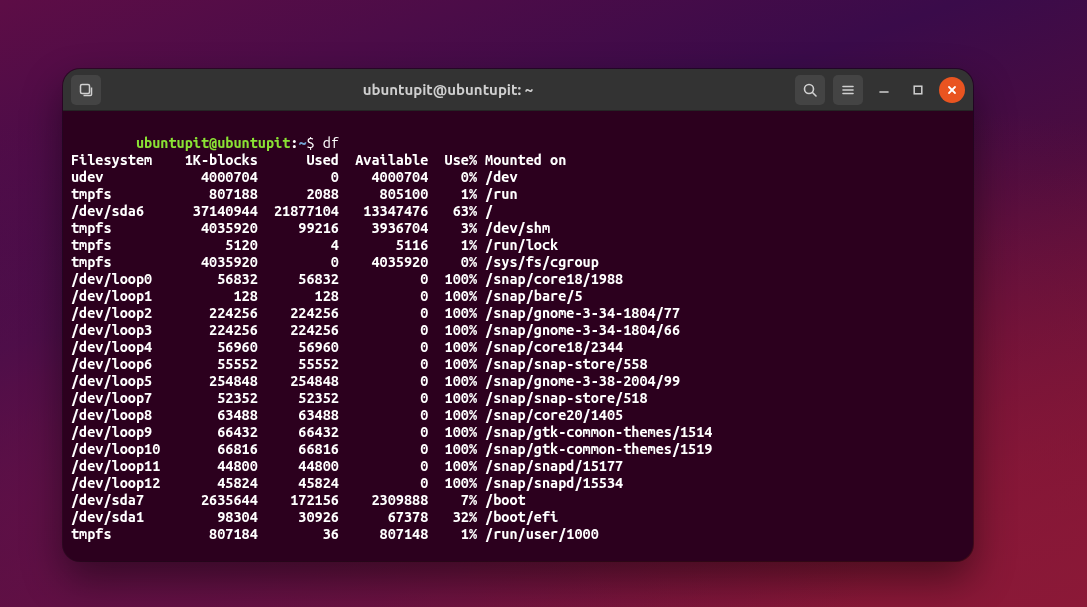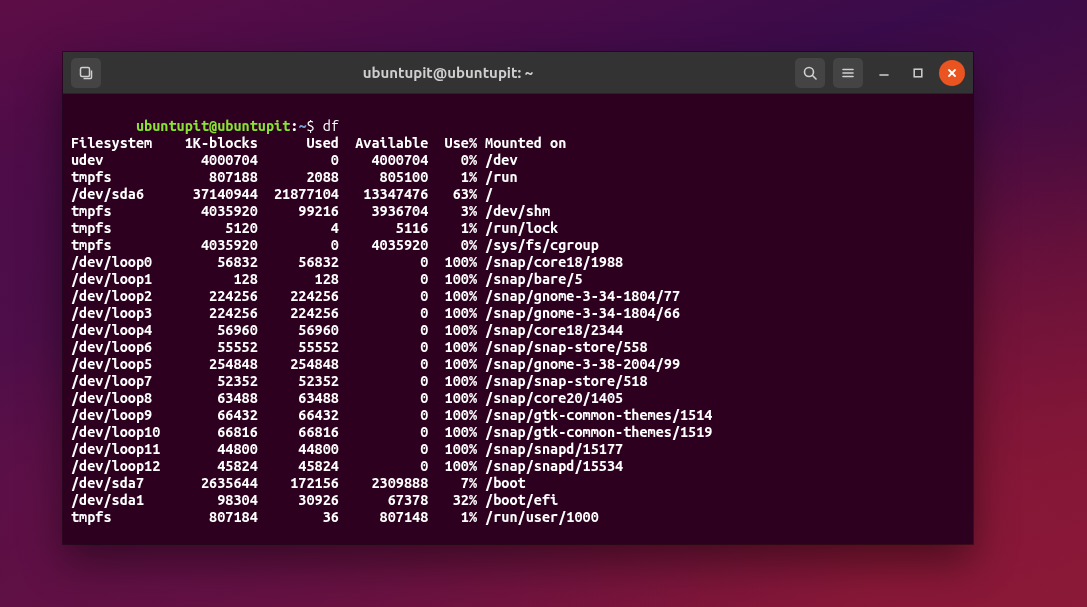--- a/index.html
+++ b/index.html
@@ -24,24 +24,24 @@
   .desktop {
     width: 100%; height: 100%;
     background:
       radial-gradient(120% 120% at 15% 85%, rgba(101,17,72,0.9) 0%, rgba(101,17,72,0) 55%),
       radial-gradient(120% 140% at 85% 95%, rgba(138,24,56,0.85) 0%, rgba(138,24,56,0) 55%),
       linear-gradient(160deg, #5d0d46 0%, #3a0b4a 35%, #4c0c3f 55%, #7d1435 85%, #8e1a35 100%);
     position: relative;
   }
   .window {
     position: absolute;
-    left: 63px; top: 52px;
+    left: 63px; top: 69px;
     width: 910px;
     background: var(--term-bg);
-    border-radius: 0;
+    border-radius: 17px;
     box-shadow: 0 18px 40px rgba(0,0,0,0.45), 0 0 0 1px rgba(0,0,0,0.4);
     overflow: hidden;
   }
   .titlebar {
     height: 42px;
     background: var(--titlebar);
     border-bottom: 1px solid var(--titlebar-border);
     display: flex; align-items: center; justify-content: space-between;
     padding: 0 8px;
   }

